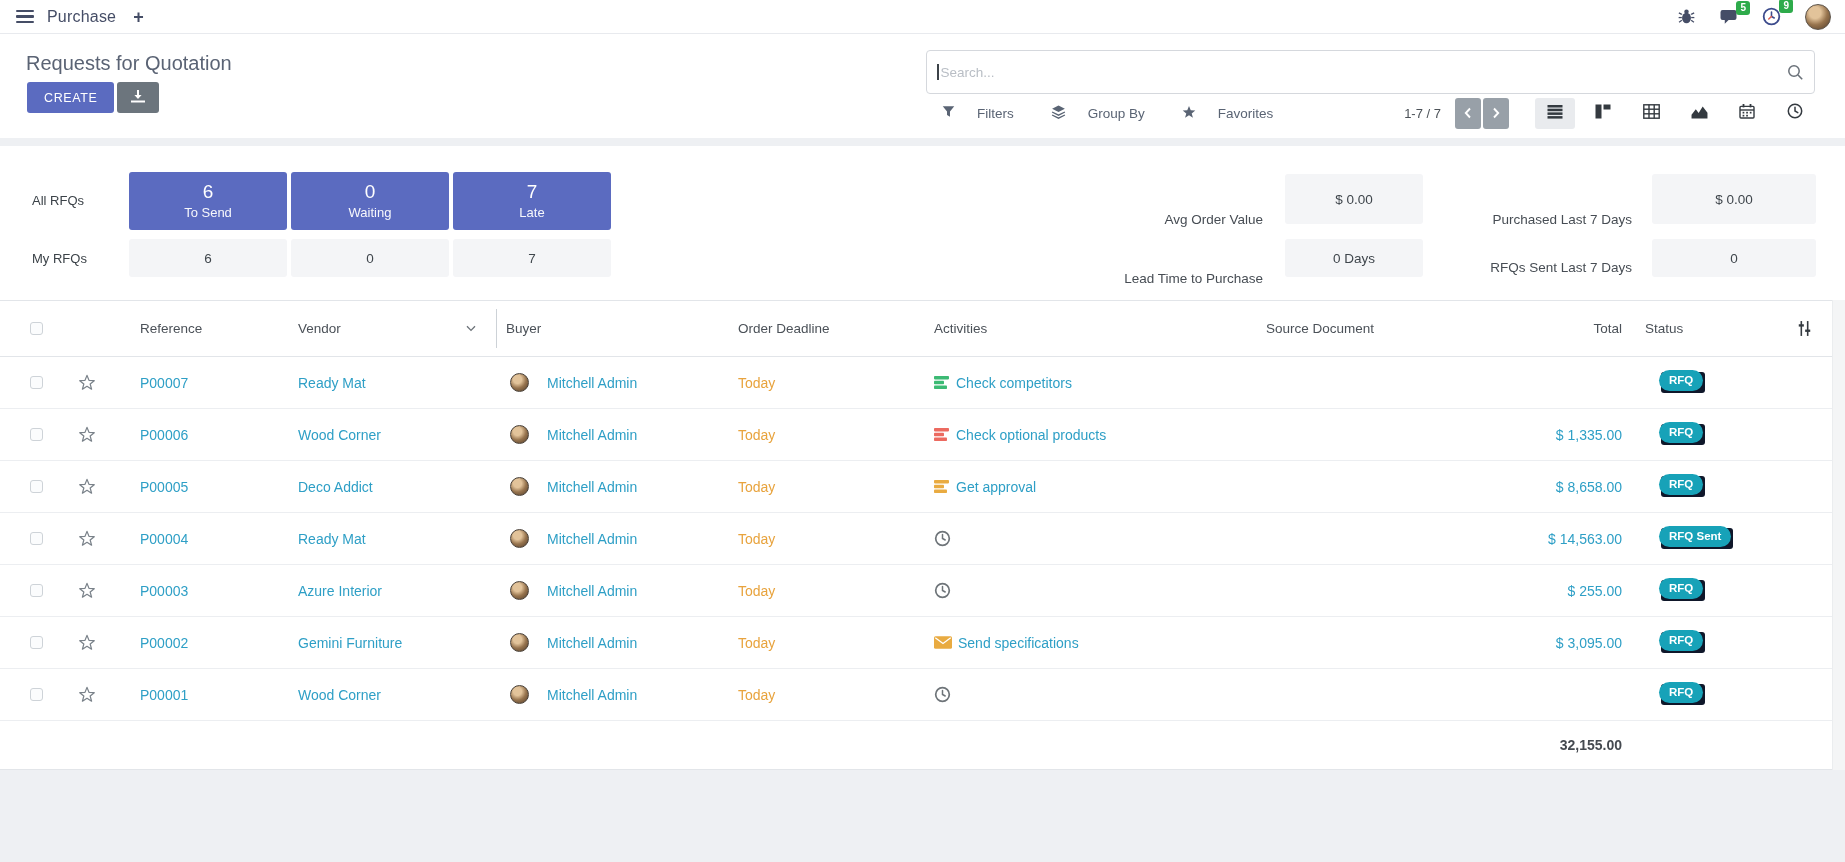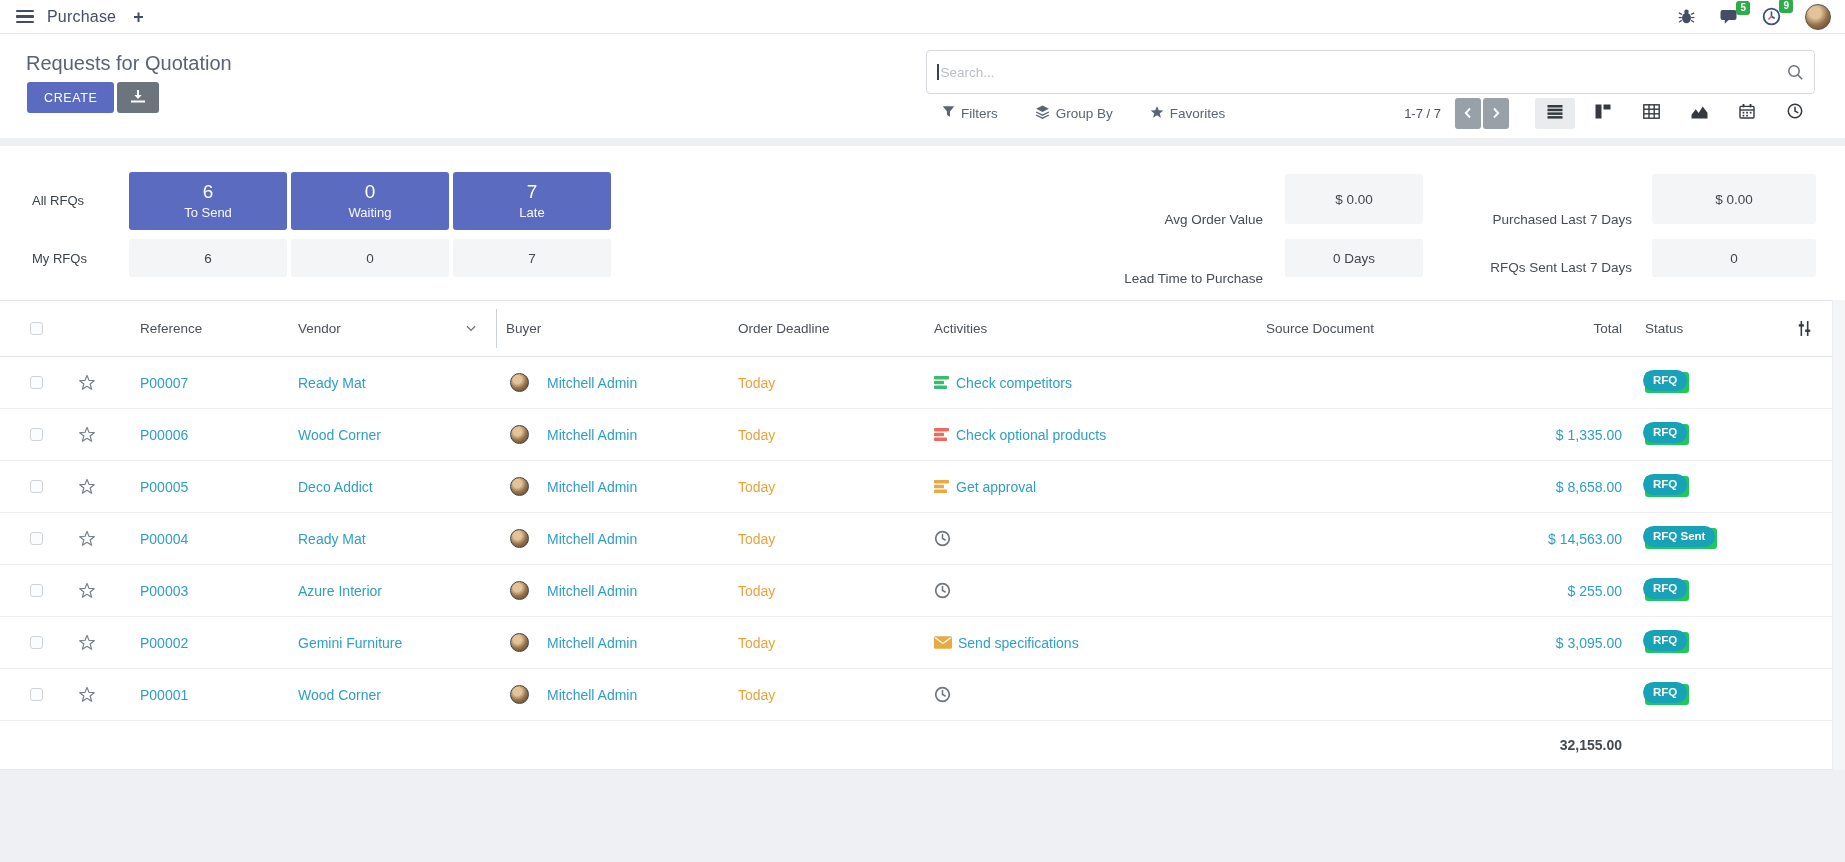--- a/index.html
+++ b/index.html
@@ -35,21 +35,21 @@
   .btn-download { position:absolute; left:117px; top:48px; width:42px; height:31px;
                   background:#6c757d; border:none; border-radius:3px; cursor:pointer;
                   display:flex; align-items:center; justify-content:center; }
   .search-box { position:absolute; left:926px; top:16px; width:889px; height:44px; background:#fff;
                 border:1px solid #d5d8dd; border-radius:4px; display:flex; align-items:center; padding:0 10px; }
   .caret { width:1.5px; height:16px; background:#3c4248; margin-right:2px; }
   .search-ph { font-size:13.5px; color:#b9bec5; }
   .search-mag { margin-left:auto; display:flex; }
   .cp-row2 { position:absolute; left:926px; right:30px; top:62px; height:34px; display:flex; align-items:center; }
   .filter-group { display:flex; align-items:center; gap:37px; margin-left:16px; }
-  .filter-item { display:flex; align-items:center; gap:6px; font-size:13.5px; color:#5a6474; cursor:pointer; }
+  .filter-item { display:flex; align-items:center; gap:22px; font-size:13.5px; color:#5a6474; cursor:pointer; }
   .pager { margin-left:auto; display:flex; align-items:center; gap:14px; }
   .pager-range { font-size:13px; color:#4c5258; }
   .pager-btns { display:flex; gap:2px; }
   .pager-btn { width:26px; height:31px; background:#98a0a8; border:none; border-radius:3px;
                display:flex; align-items:center; justify-content:center; cursor:pointer; }
   .view-switcher { display:flex; align-items:center; gap:8px; margin-left:26px; }
   .vs-btn { width:40px; height:31px; display:flex; align-items:center; justify-content:center;
             border-radius:3px; cursor:pointer; }
   .vs-btn.active { background:#e9ebee; }
 
@@ -83,21 +83,21 @@
   .c-buyer { left:510px; gap:18px; }
   .c-dead  { left:738px; }
   .c-act   { left:934px; gap:6px; }
   .c-total { left:1430px; width:192px; justify-content:flex-end; }
   .c-status{ left:1645px; }
   .cb { width:13px; height:13px; border:1px solid #ced3d8; background:#fbfcfd; border-radius:3px; cursor:pointer; }
   .link { color:#2e9fc6; }
   .deadline-today { color:#e8a33d; }
   .tfoot { position:absolute; top:575px; left:0; right:0; height:49px; border-bottom:1px solid #e2e5e9; }
   .foot-total { font-weight:700; color:#454a50; font-size:14px; }
-  .badge-wrap { display:inline-block; background:#22c55e; border-radius:3px; line-height:0; }
+  .badge-wrap { display:inline-block; background:#0f172a; border-radius:3px; line-height:0;margin-left:16px; }
   .badge-pill { display:inline-block; background:#17a2b8; color:#fff; font-size:11.5px; font-weight:700;
                 line-height:1; padding:5px 10px; border-radius:12px; white-space:nowrap;
                 transform:translate(-2px,-2px); }
   .scroll-strip { position:absolute; right:0; top:154px; bottom:0; width:13px;
                   background:#f4f5f6; border-left:1px solid #ebedef; }
   .star-svg { display:flex; cursor:pointer; }
 </style>
 </head>
 <body>
 

